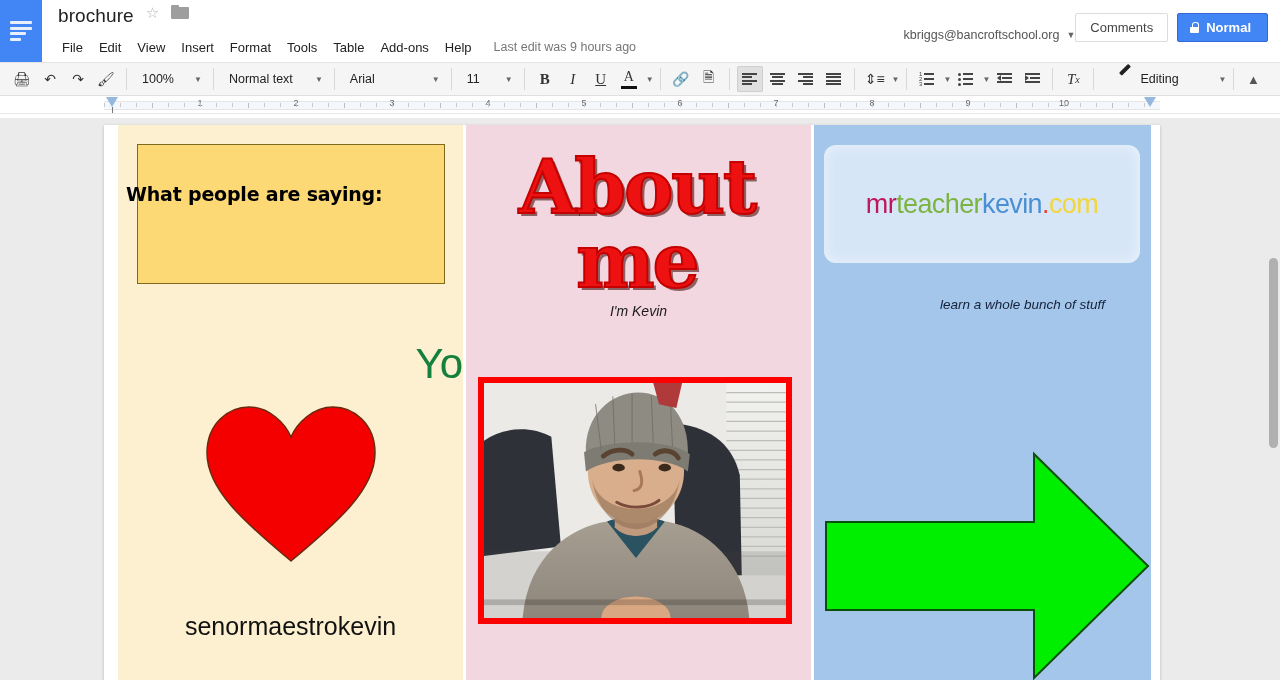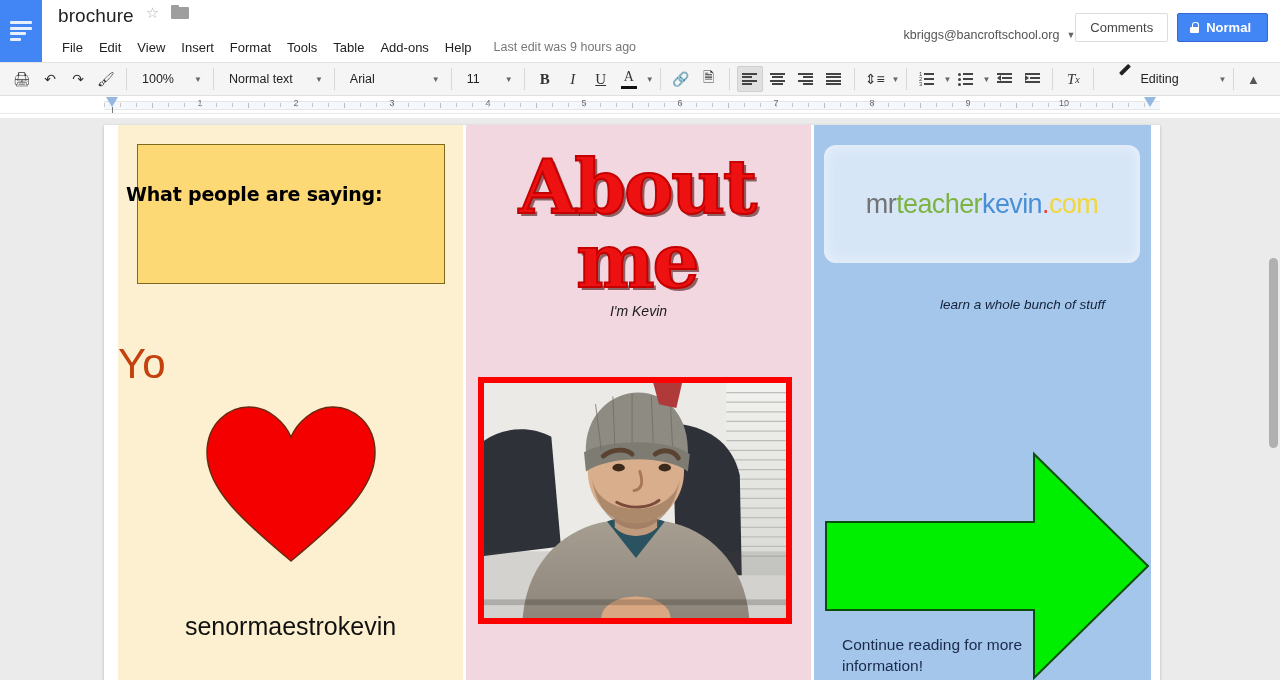--- a/index.html
+++ b/index.html
@@ -223,21 +223,21 @@
     position:absolute; left:19px; top:19px; width:308px; height:140px;
     background:#fcd975; border:1px solid #7d6a1f;
   }
   .quote-text {
     position:absolute; left:8px; top:58px; width:294px;
     font-size:19px; font-weight:bold; color:#000;
     font-family:"DejaVu Sans", sans-serif; letter-spacing:-0.2px;
   }
   .yo-text {
     position:absolute; top:215px; left:0; width:100%;
-    text-align:left; font-size:42px; color:#c2410c;
+    text-align:right; font-size:42px; color:#15803d;
     font-family:"Liberation Sans", sans-serif;
   }
   .heart-wrap { position:absolute; left:0; top:278px; width:100%; display:flex; justify-content:center; }
   .site-text {
     position:absolute; top:487px; left:0; width:100%;
     text-align:center; font-size:25px; color:#111;
   }
 
   
   .col.middle { background:#f2d7e0; }
@@ -262,21 +262,21 @@
 
   
   .col.right { background:#a3c6ea; }
   .logo-card {
     position:absolute; left:10px; top:20px; width:316px; height:118px;
     background:#d7e6f7; border-radius:12px;
     box-shadow: inset 0 0 14px rgba(255,255,255,0.55);
     display:flex; align-items:center; justify-content:center;
   }
   .logo-text { font-size:27px; font-family:"Liberation Sans", sans-serif; letter-spacing:-0.6px; }
-  .logo-text .mr { color:#737373;text-align:right; }
+  .logo-text .mr { color:#be185d;text-align:right; }
   .logo-text .teacher { color:#7cb342; }
   .logo-text .kevin { color:#4a8fd4; }
   .logo-text .dot { color:#e8453c; }
   .logo-text .com { color:#f2d63c; }
   .tagline {
     position:absolute; top:172px; left:0; width:100%;
     text-align:center; font-size:13.5px; font-style:italic; color:#14213a;margin-left:40px;
   }
   .arrow-wrap { position:absolute; left:8px; top:325px; width:330px; height:230px; }
   .continue-text {
@@ -693,21 +693,20 @@
             <div class="logo-text">
               <span class="mr">mr</span><span class="teacher">teacher</span><span class="kevin">kevin</span><span class="dot">.</span><span class="com">com</span>
             </div>
           </div>
           <div class="tagline">learn a whole bunch of stuff</div>
           <div class="arrow-wrap">
             <svg width="330" height="230" viewBox="0 0 330 230">
               <path d="M4 72 L 212 72 L 212 4 L 326 116 L 212 228 L 212 160 L 4 160 Z" fill="#00ee00" stroke="#0a4f0a" stroke-width="2"></path>
             </svg>
           </div>
-          <div class="continue-text">Continue reading for more information!</div>
         </div>
 
       </div>
     </div>
 
     <div class="vscroll">
       <div class="thumb"></div>
     </div>
   </div>
 

